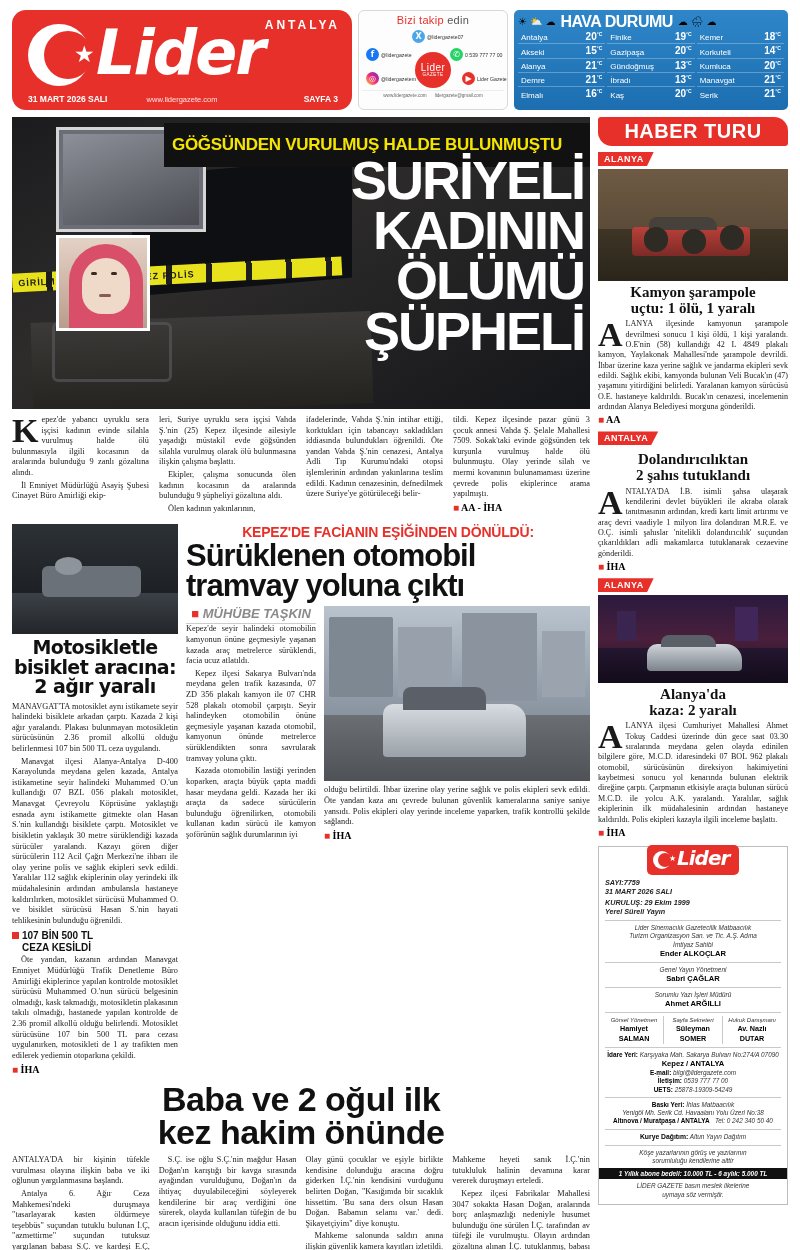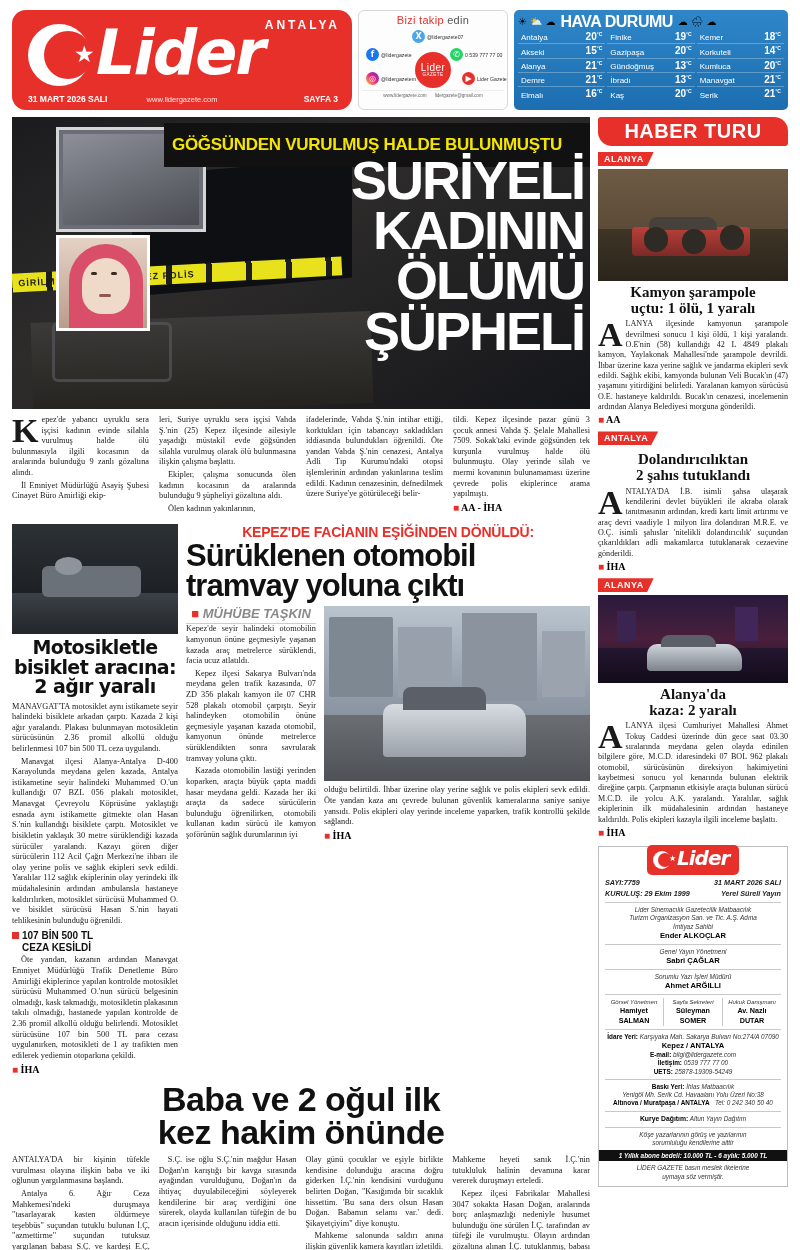--- a/index.html
+++ b/index.html
@@ -338,21 +338,21 @@
   .colo-logo .cc::after { content: ""; position: absolute; left: 5px; top: 2px; width: 14px; height: 14px; border-radius: 50%; background: #e8302a; }
   .colo-logo .st { position: absolute; left: 22px; top: 9px; color: #fff; font-size: 8px; }
   .colo-logo .wd {
     position: absolute; left: 30px; top: 1px;
     font-family: "DejaVu Sans", sans-serif; font-weight: bold; font-style: italic;
     font-size: 20px; color: #fff; letter-spacing: -1px;
   }
   .colo-row {
     display: flex; justify-content: space-between; align-items: baseline;
     font-family: "Liberation Sans", sans-serif; font-size: 7.2px;
-    font-style: italic; font-weight: bold; color: #222; padding: 1px 0;
+    font-style: italic; font-weight: bold; color: #222; padding: 1px 0; flex-direction: column;
   }
   .colo-sep { border-top: 1px solid #c9c9c9; margin: 3px 0; }
   .colo-block {
     text-align: center; font-family: "Liberation Sans", sans-serif;
     font-size: 6.4px; font-style: italic; color: #333; line-height: 1.3;
   }
   .colo-block b { font-size: 7.6px; font-style: normal; color: #000; }
   .colo-3 { display: flex; }
   .colo-3 > div {
     flex: 1; text-align: center; padding: 0 2px;

